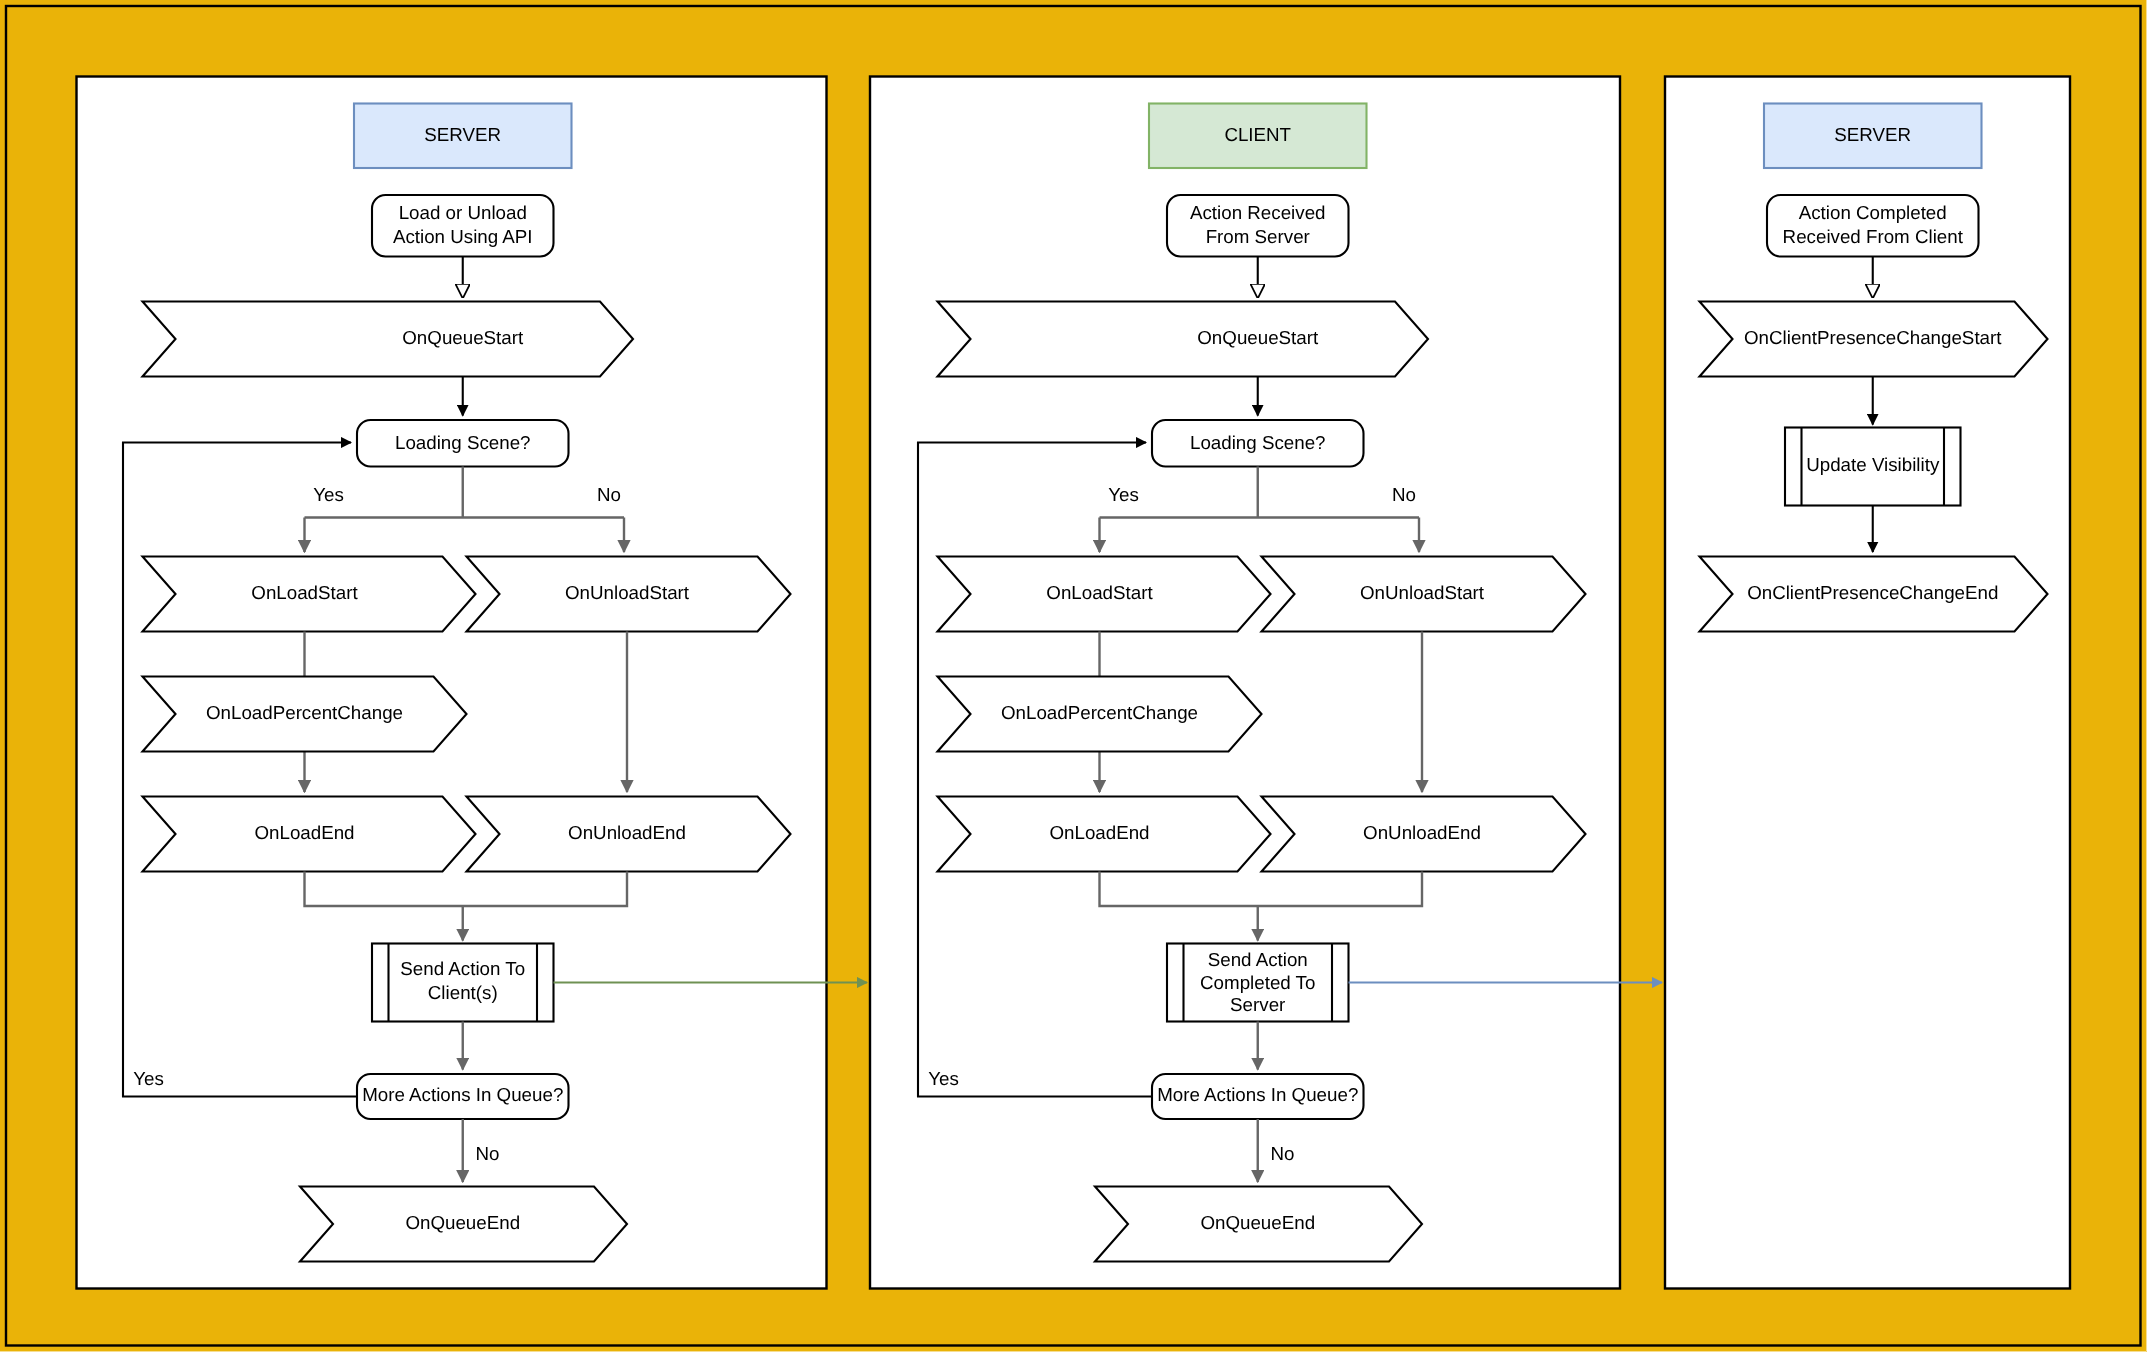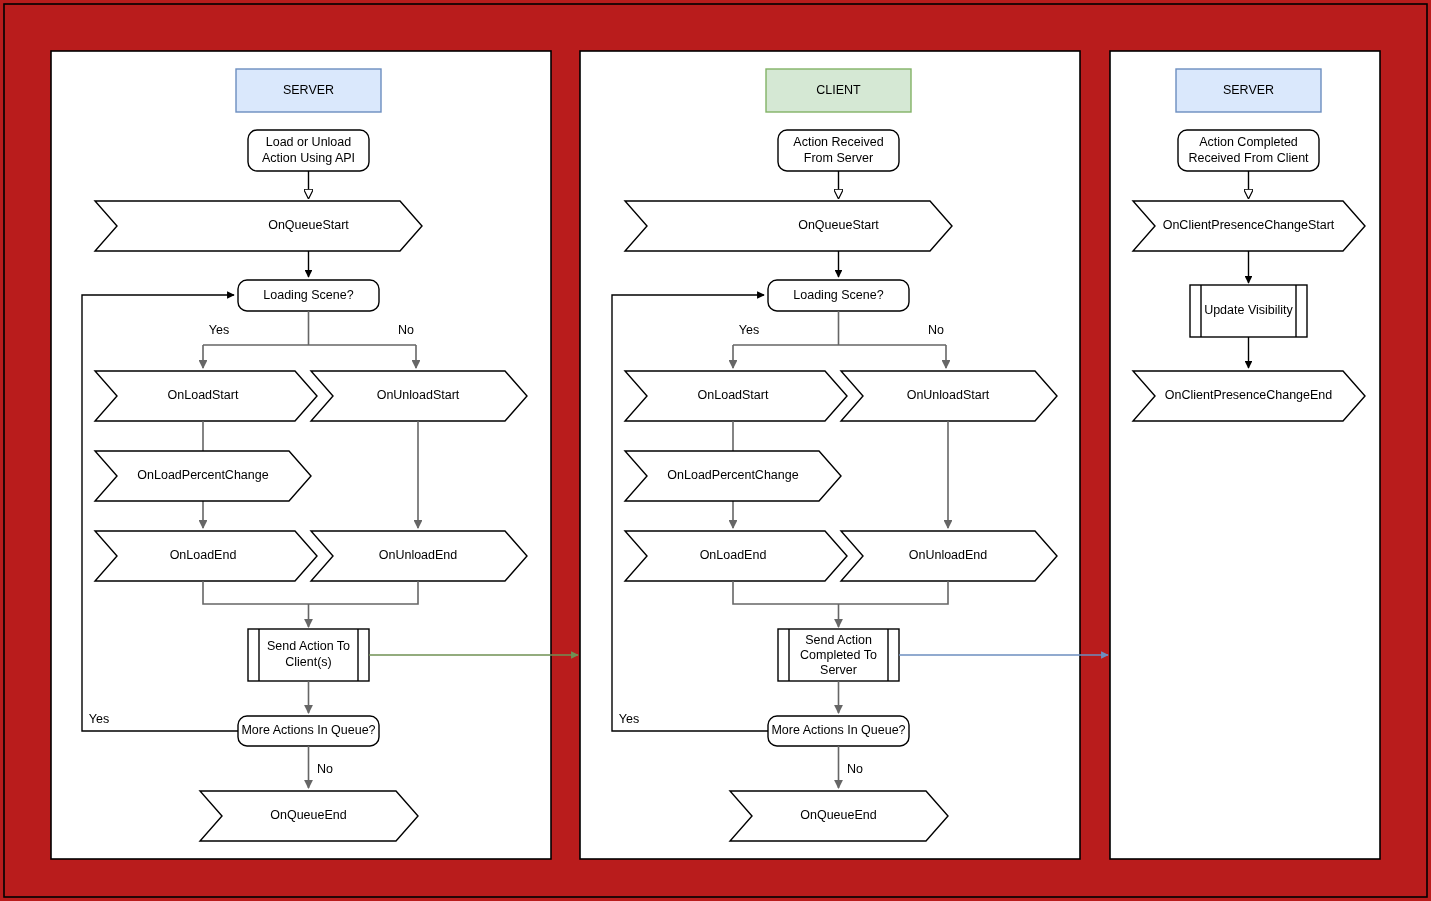--- a/index.html
+++ b/index.html
@@ -7,21 +7,21 @@
     padding: 0;
     background: #ffffff;
   }
   body {
     font-family: "Liberation Sans", sans-serif;
   }
   #page {
     position: relative;
     width: 1431px;
     height: 901px;
-    background: #b91c1c;
+    background: #eab308;
     overflow: hidden;
     text-align: right;
   }
   #diagram-svg {
     display: block;
     width: 1431px;
     height: 901px;
   }
   .node-text {
     font-family: "Liberation Sans", sans-serif;

